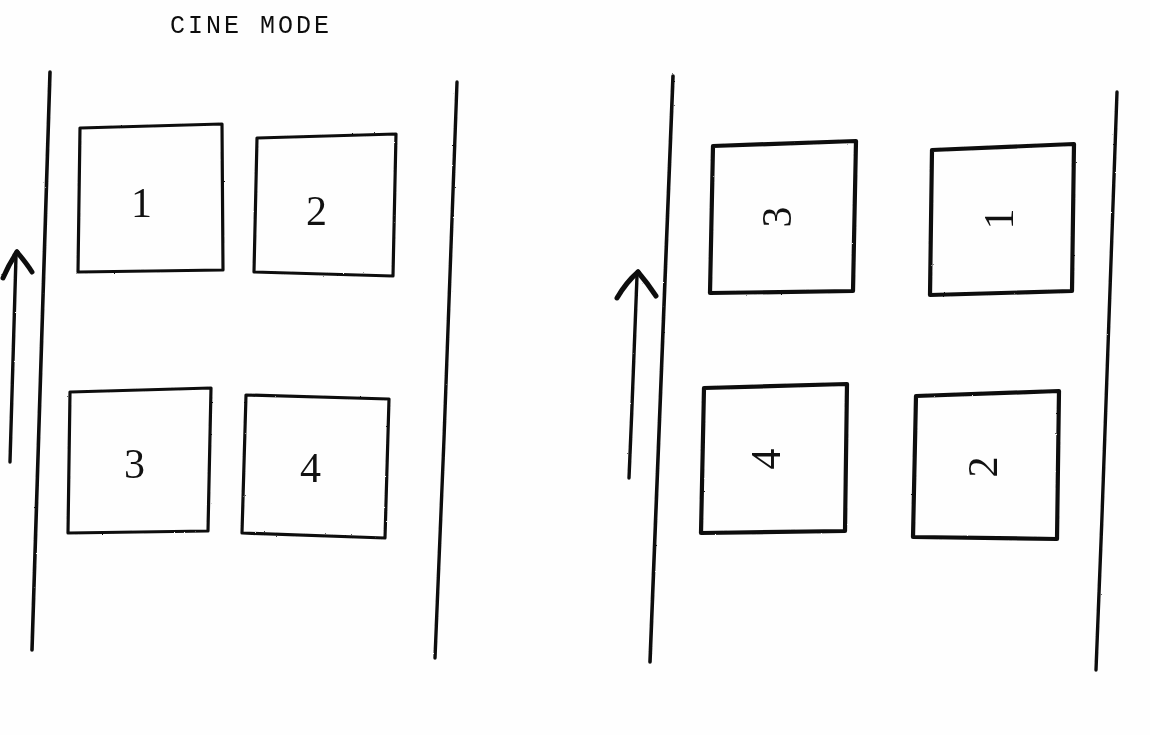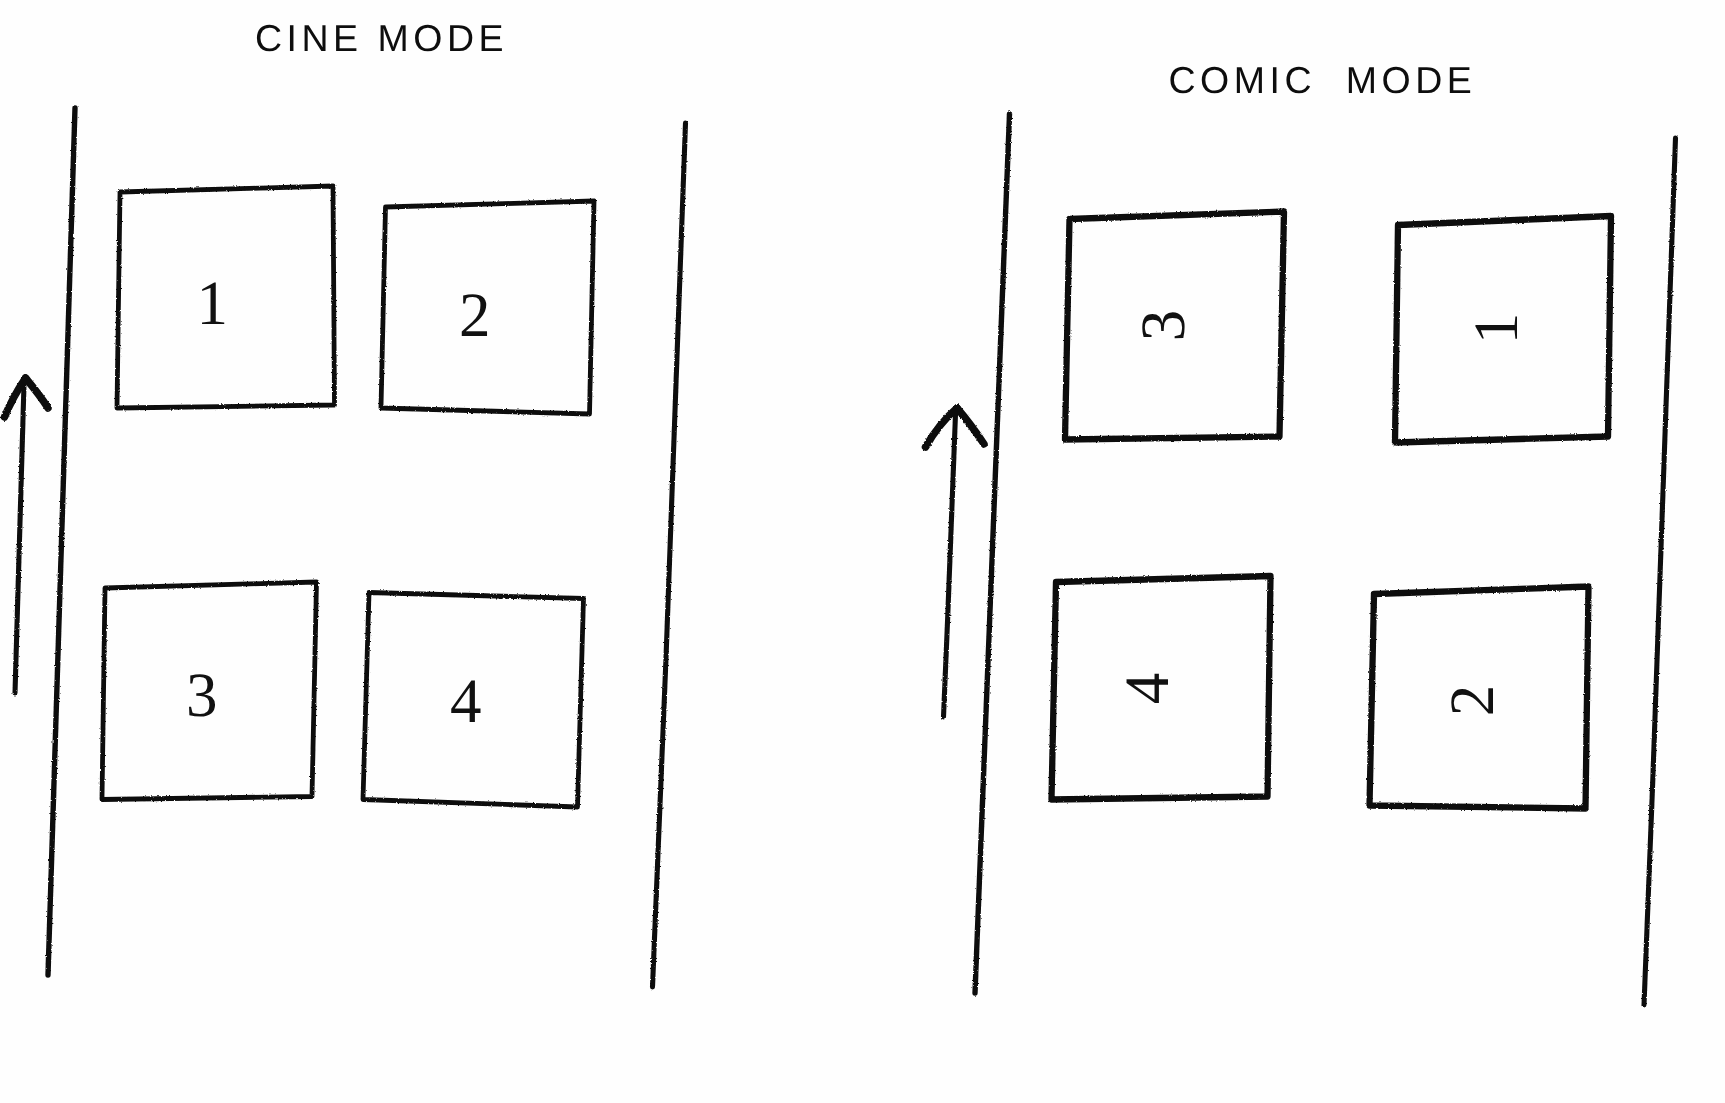--- a/index.html
+++ b/index.html
@@ -20,21 +20,21 @@
   #diagram-root {
     position: absolute;
     left: 0;
     top: 0;
     width: 1150px;
     height: 735px;
   }
 
   .panel-title {
     position: absolute;
-    font-family: Liberation Sans, sans-serif;
+    font-family: Liberation Mono, monospace;
     font-size: 25px;
     letter-spacing: 3px;
     color: #0d0d0d;
     white-space: pre;
     font-weight: 500;
   }
 
   #title-cine  { left: 170px; top: 12px; }
   #title-comic { left: 779px; top: 40px; }
 
@@ -58,21 +58,20 @@
   }
   .rot-ccw { transform: rotate(-90deg); transform-origin: 50% 50%; }
 </style>
 </head>
 <body>
 
 <div id="diagram-root">
 
   <div class="panel-title" id="title-cine">CINE MODE</div>
 
-  <div class="panel-title" id="title-comic">COMIC  MODE</div>
 
   <svg class="ink" viewBox="0 0 1150 735" xmlns="http://www.w3.org/2000/svg">
 
     <defs>
       <filter id="rough" x="-6%" y="-6%" width="112%" height="112%">
         <feTurbulence type="fractalNoise" baseFrequency="0.9" numOctaves="2" seed="7" result="n"></feTurbulence>
         <feDisplacementMap in="SourceGraphic" in2="n" scale="1.6" xChannelSelector="R" yChannelSelector="G"></feDisplacementMap>
       </filter>
       <filter id="rough2" x="-6%" y="-6%" width="112%" height="112%">
         <feTurbulence type="fractalNoise" baseFrequency="0.75" numOctaves="2" seed="19" result="n2"></feTurbulence>

